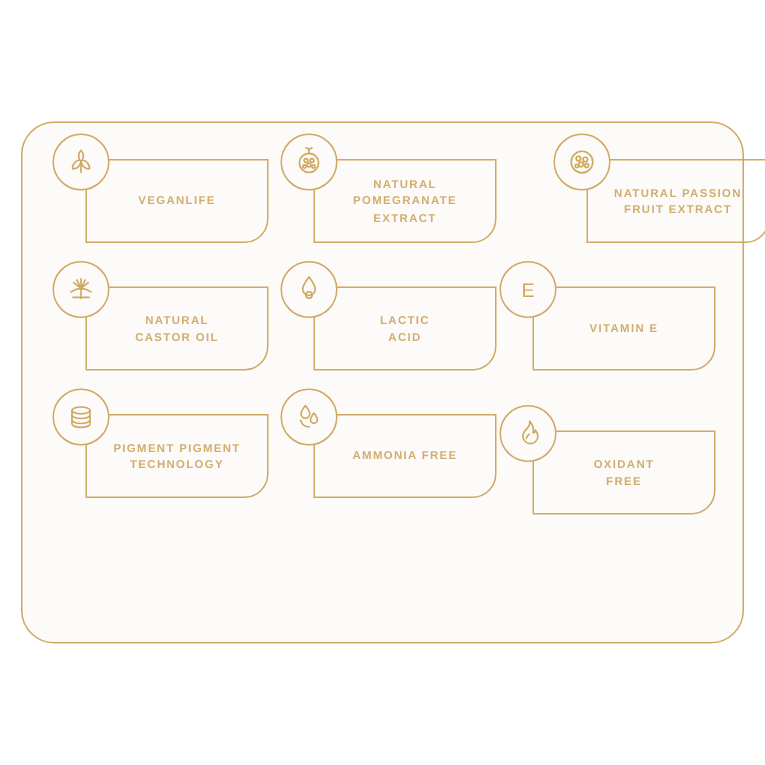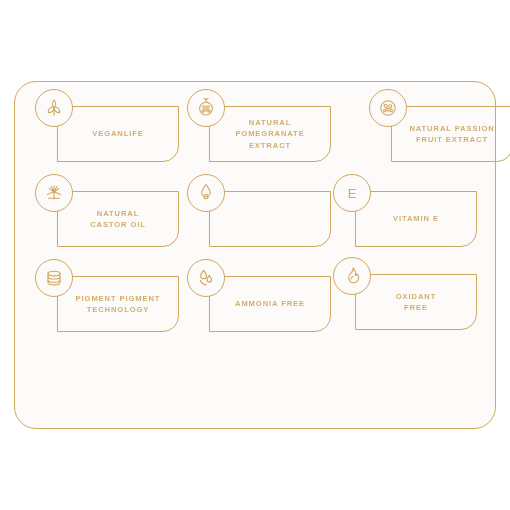--- a/index.html
+++ b/index.html
@@ -170,20 +170,22 @@
           <svg width="24" height="24" viewBox="0 0 24 24" fill="none" stroke="#cfa85f" stroke-width="1.1" stroke-linecap="round" stroke-linejoin="round">
             <path d="M12 18V11.3"></path>
             <path d="M12 11.3 7.2 7.4M12 11.3l4.8-3.9M12 11.3 9.2 5.6M12 11.3l2.8-5.7M12 11.3V4.8"></path>
             <path d="M5.4 13.6c2.1-1.6 4.4-2.2 6.6-2.3M18.6 13.6c-2.1-1.6-4.4-2.2-6.6-2.3"></path>
             <path d="M6.6 17.2h10.8"></path>
           </svg>
         </div>
       </div>
       <div class="badge" style="left: 170px; top: 93px;">
         <div class="badge-box"></div>
+        <div class="badge-label">LACTIC
+ACID</div>
         <div class="badge-icon">
           <svg width="24" height="24" viewBox="0 0 24 24" fill="none" stroke="#cfa85f" stroke-width="1.1" stroke-linecap="round" stroke-linejoin="round">
             <path d="M12 3.6c2.7 3.5 4.2 5.9 4.2 8.1a4.2 4.2 0 0 1-8.4 0c0-2.2 1.5-4.6 4.2-8.1z"></path>
             <circle cx="12" cy="15.6" r="2.1"></circle>
           </svg>
         </div>
       </div>
       <div class="badge" style="left: 316px; top: 93px;">
         <div class="badge-box"></div>
         <div class="badge-label">VITAMIN E</div>
@@ -208,21 +210,21 @@
         <div class="badge-box"></div>
         <div class="badge-label">AMMONIA FREE</div>
         <div class="badge-icon">
           <svg width="24" height="24" viewBox="0 0 24 24" fill="none" stroke="#cfa85f" stroke-width="1.1" stroke-linecap="round" stroke-linejoin="round">
             <path d="M9.6 4.4c1.9 2.5 2.9 4.1 2.9 5.5a2.9 2.9 0 0 1-5.8 0c0-1.4 1-3 2.9-5.5z"></path>
             <path d="M15.3 9.4c1.5 2 2.3 3.3 2.3 4.4a2.3 2.3 0 0 1-4.6 0c0-1.1 0.8-2.4 2.3-4.4z"></path>
             <path d="M6.4 14.3c0.9 2.6 3.1 4.3 5.8 4.3"></path>
           </svg>
         </div>
       </div>
-      <div class="badge" style="left: 316px; top: 176px; padding-left: 32px;">
+      <div class="badge" style="left: 316px; top: 189px; padding-left: 32px;">
         <div class="badge-box"></div>
         <div class="badge-label">OXIDANT
 FREE</div>
         <div class="badge-icon">
           <svg width="24" height="24" viewBox="0 0 24 24" fill="none" stroke="#cfa85f" stroke-width="1.1" stroke-linecap="round" stroke-linejoin="round">
             <path d="M13.1 3.8c0.4 2.4-0.4 3.5-1.7 4.8-1.5 1.5-2.8 2.9-2.8 5.2a5 5 0 0 0 10 0c0-1.6-0.6-2.8-1.6-4-0.1 1-0.8 1.7-1.6 1.8 0.6-2.7-0.2-5.5-2.3-7.8z"></path>
             <path d="M10.9 15.1c0.3-1.2 1.1-2 2-2.6"></path>
           </svg>
         </div>
       </div>

